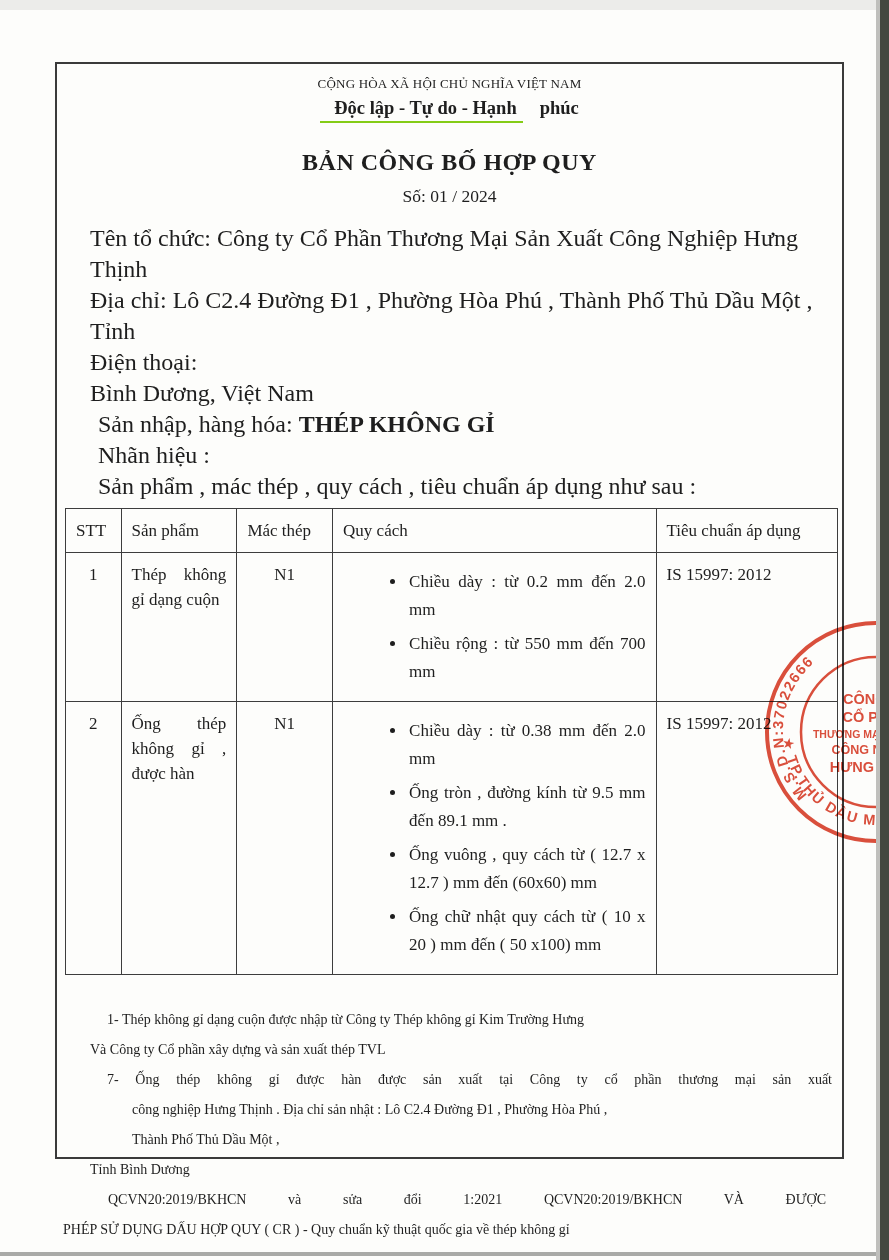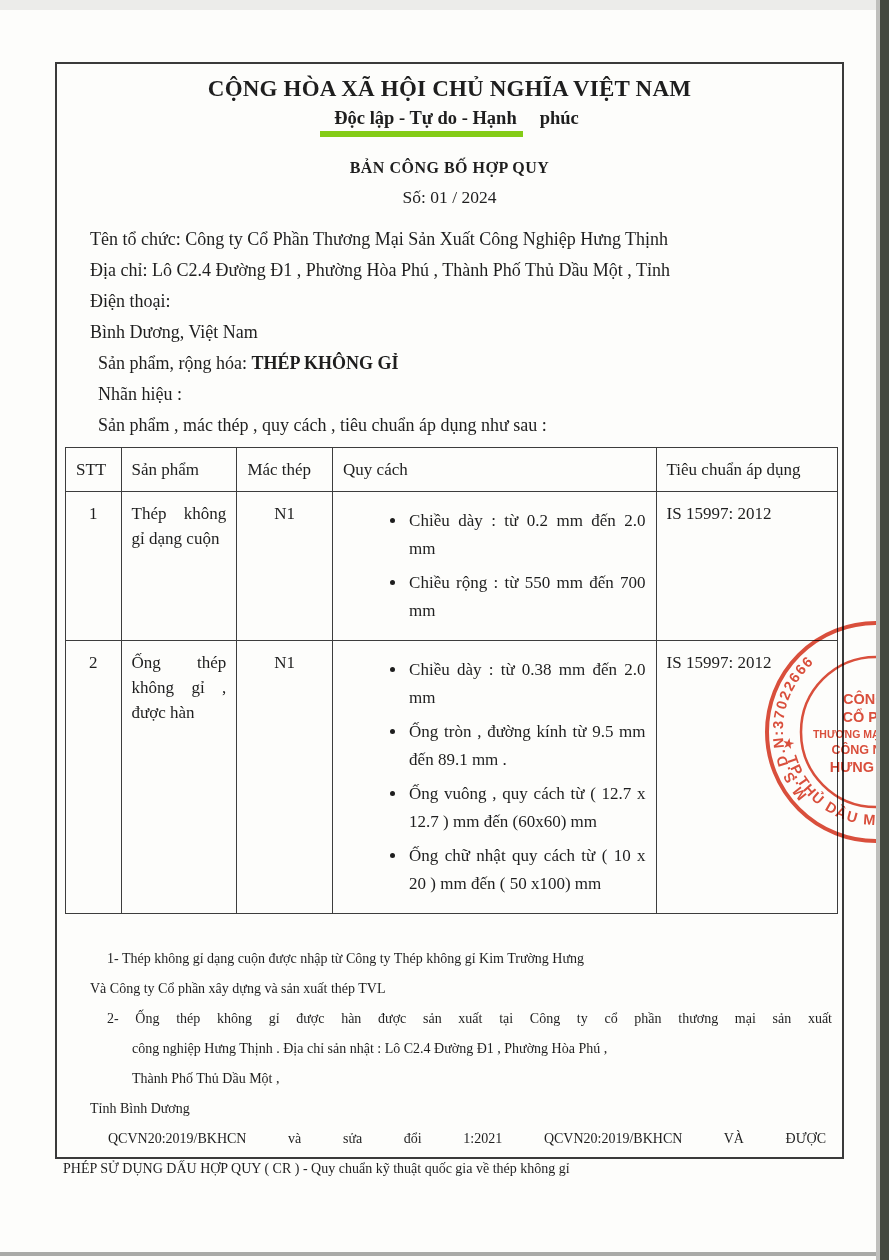--- a/index.html
+++ b/index.html
@@ -16,28 +16,28 @@
   .scan-right-soft{position:absolute;right:9px;top:0;width:4px;height:100%;background:#bfbfbc;z-index:10;}
   .scan-bottom{position:absolute;left:0;top:1252px;width:100%;height:4px;background:#a9aaa7;z-index:9;}
 
   
   .frame{
     position:absolute;left:55px;top:62px;width:789px;height:1097px;
     border:2px solid #3a3a3a;box-sizing:border-box;background:transparent;
   }
 
   .doc-head{text-align:center;margin-top:12px;}
-  .nat-title{font-weight:bold;font-size:23px;letter-spacing:.2px;}
+  .nat-title{font-weight:normal;font-size:13px;letter-spacing:.2px;}
   .motto{font-weight:bold;font-size:18.5px;margin-top:6px;}
-  .motto .u{border-bottom:6px solid #84cc16;padding:0 6px 3px 14px;}
+  .motto .u{border-bottom:2px solid #84cc16;padding:0 6px 3px 14px;}
   .motto .tail{margin-left:17px;}
-  .doc-title{font-weight:bold;font-size:16px;margin-top:30px;letter-spacing:.5px;}
+  .doc-title{font-weight:bold;font-size:24px;margin-top:30px;letter-spacing:.5px;}
   .doc-number{font-size:17.5px;margin-top:10px;}
 
-  .info{margin:16px 10px 0 33px;font-size:18px;line-height:31px;}
+  .info{margin:16px 10px 0 33px;font-size:24px;line-height:31px;}
   .info .indent2{margin-left:8px;}
   .bold{font-weight:bold;}
 
   table.spec{
     border-collapse:collapse;table-layout:fixed;
     margin:6px 0 16px 8px;width:773px;
     font-size:17px;
   }
   table.spec th,table.spec td{
     border:1.6px solid #3d3d3d;vertical-align:top;
@@ -81,21 +81,21 @@
     <div class="doc-title">BẢN CÔNG BỐ HỢP QUY</div>
     <div class="doc-number">Số: 01 / 2024</div>
   </div>
 
   <div class="info">
     <div>Tên tổ chức: Công ty Cổ Phần Thương Mại Sản Xuất Công Nghiệp Hưng Thịnh</div>
     <div>Địa chỉ: Lô C2.4 Đường Đ1 , Phường Hòa Phú , Thành Phố Thủ Dầu Một , Tỉnh</div>
     <div>Điện thoại:</div>
     <div>Bình Dương, Việt Nam</div>
     <div class="indent2">
-      <span>Sản phẩm, rộng hóa: </span><span class="bold">THÉP KHÔNG GỈ</span>
+      <span>Sản nhập, hàng hóa: </span><span class="bold">THÉP KHÔNG GỈ</span>
     </div>
     <div class="indent2">Nhãn hiệu :</div>
     <div class="indent2">Sản phẩm , mác thép , quy cách , tiêu chuẩn áp dụng như sau :</div>
   </div>
 
   <table class="spec">
     <colgroup>
       <col style="width:7.2%">
         <col style="width:15%">
         <col style="width:12.4%">
@@ -137,21 +137,21 @@
           </ul>
         </td>
         <td>IS 15997: 2012</td>
       </tr>
     </tbody>
   </table>
 
   <div class="notes">
     <div class="nl1">1-  Thép không gỉ dạng cuộn được nhập từ Công ty Thép không gỉ Kim Trường Hưng</div>
     <div>Và Công ty Cổ phần xây dựng và sản xuất thép TVL</div>
-    <div class="nl-just">2-  Ống thép không gỉ được hàn được sản xuất tại Công ty cổ phần thương mại sản xuất</div>
+    <div class="nl-just">7-  Ống thép không gỉ được hàn được sản xuất tại Công ty cổ phần thương mại sản xuất</div>
     <div class="nl-ind">công nghiệp Hưng Thịnh . Địa chỉ sản nhật : Lô C2.4 Đường Đ1 , Phường Hòa Phú ,</div>
     <div class="nl-ind">Thành Phố Thủ Dầu Một ,</div>
     <div>Tỉnh Bình Dương</div>
     <div class="conform1">QCVN20:2019/BKHCN và sửa đổi 1:2021 QCVN20:2019/BKHCN VÀ ĐƯỢC</div>
     <div class="conform2">PHÉP SỬ DỤNG DẤU HỢP QUY ( CR ) -  Quy chuẩn kỹ thuật quốc gia về thép không gỉ</div>
   </div>
 
 </div>
 
 <svg class="stamp" viewBox="0 0 240 240" xmlns="http://www.w3.org/2000/svg">

